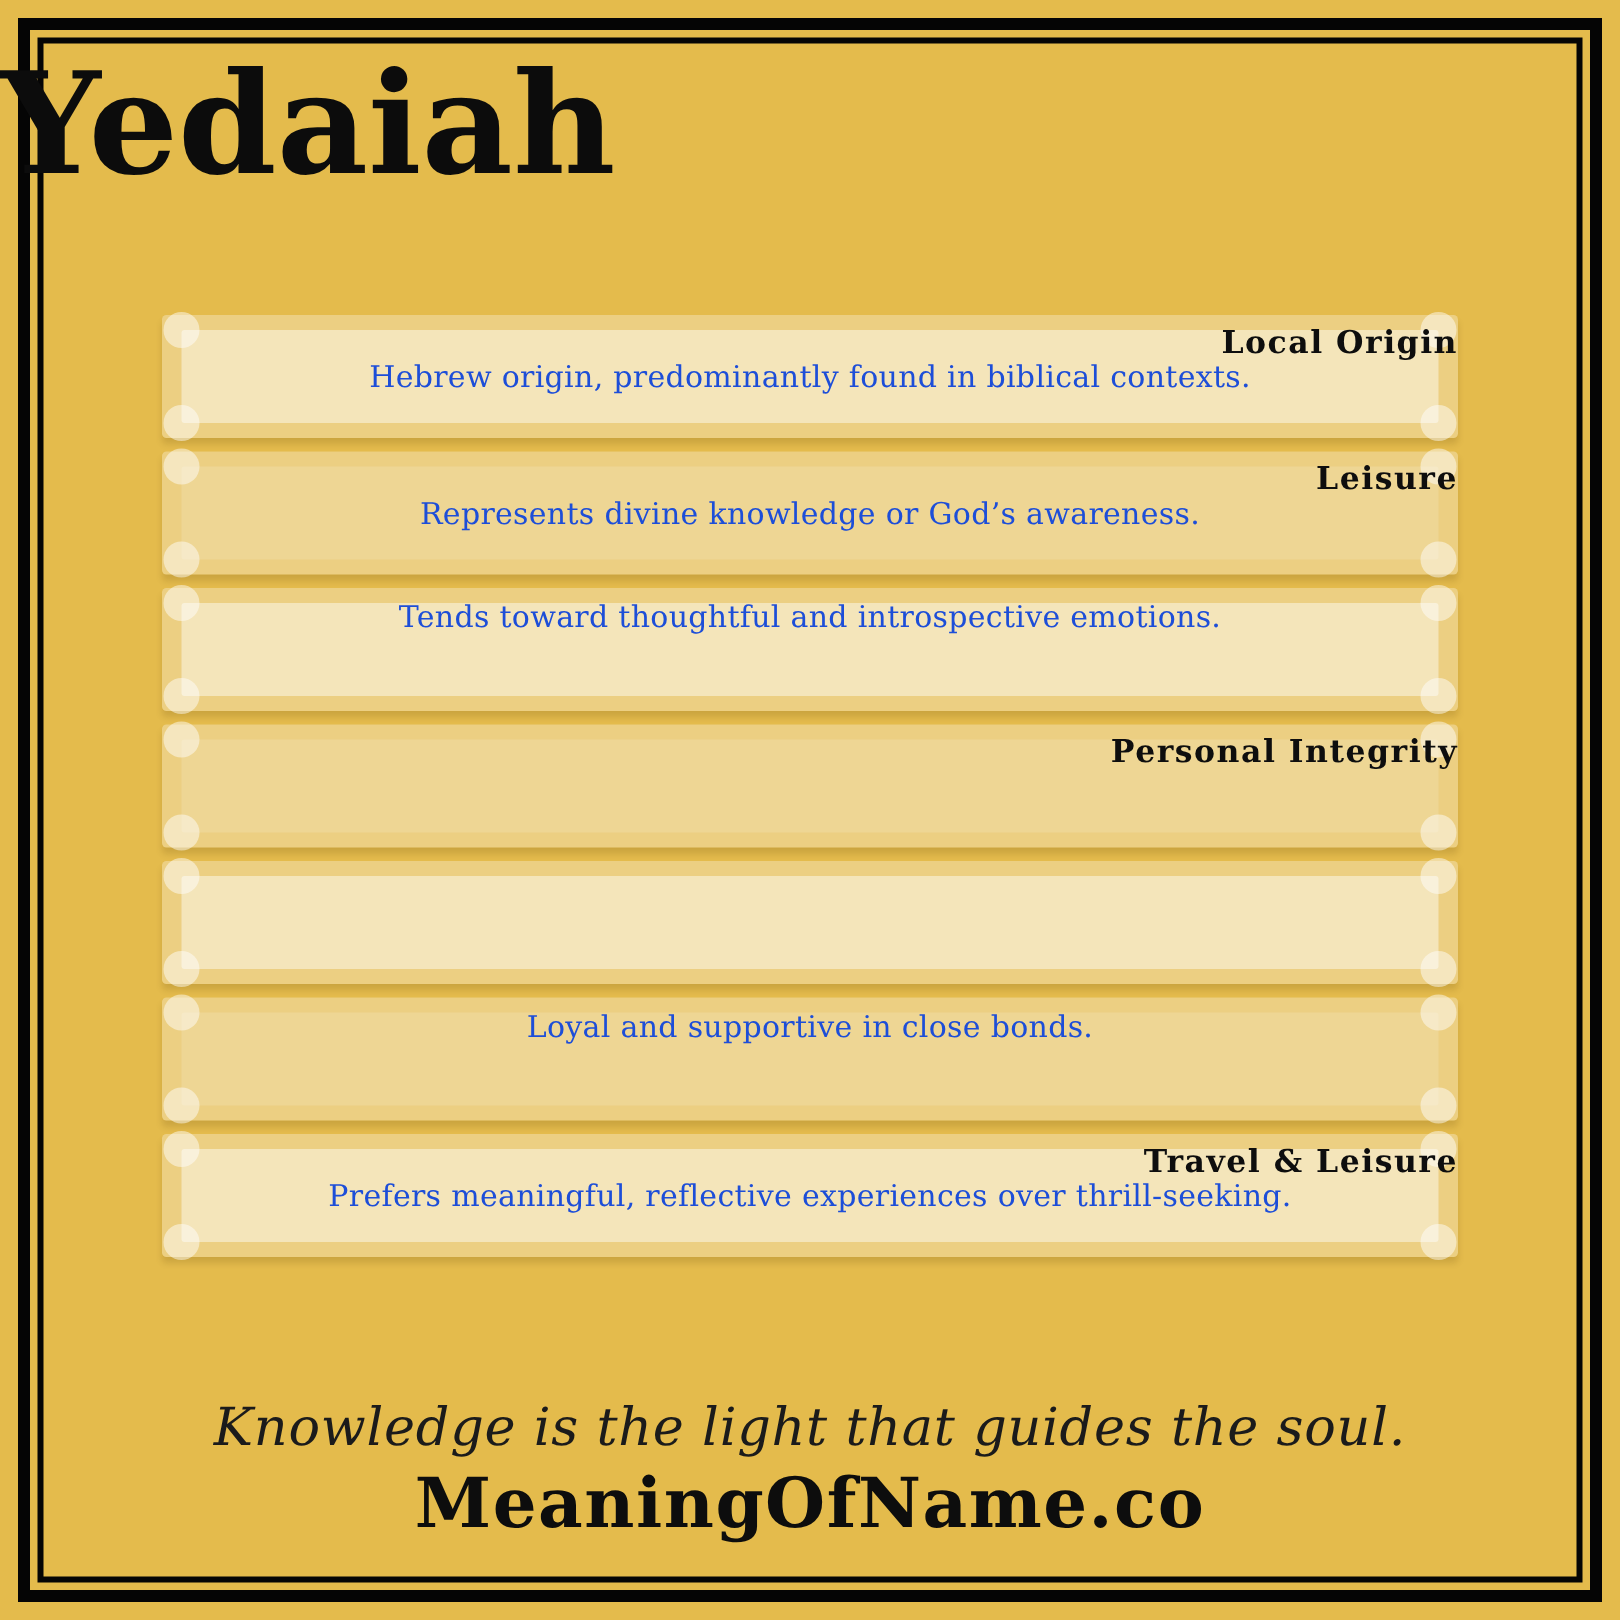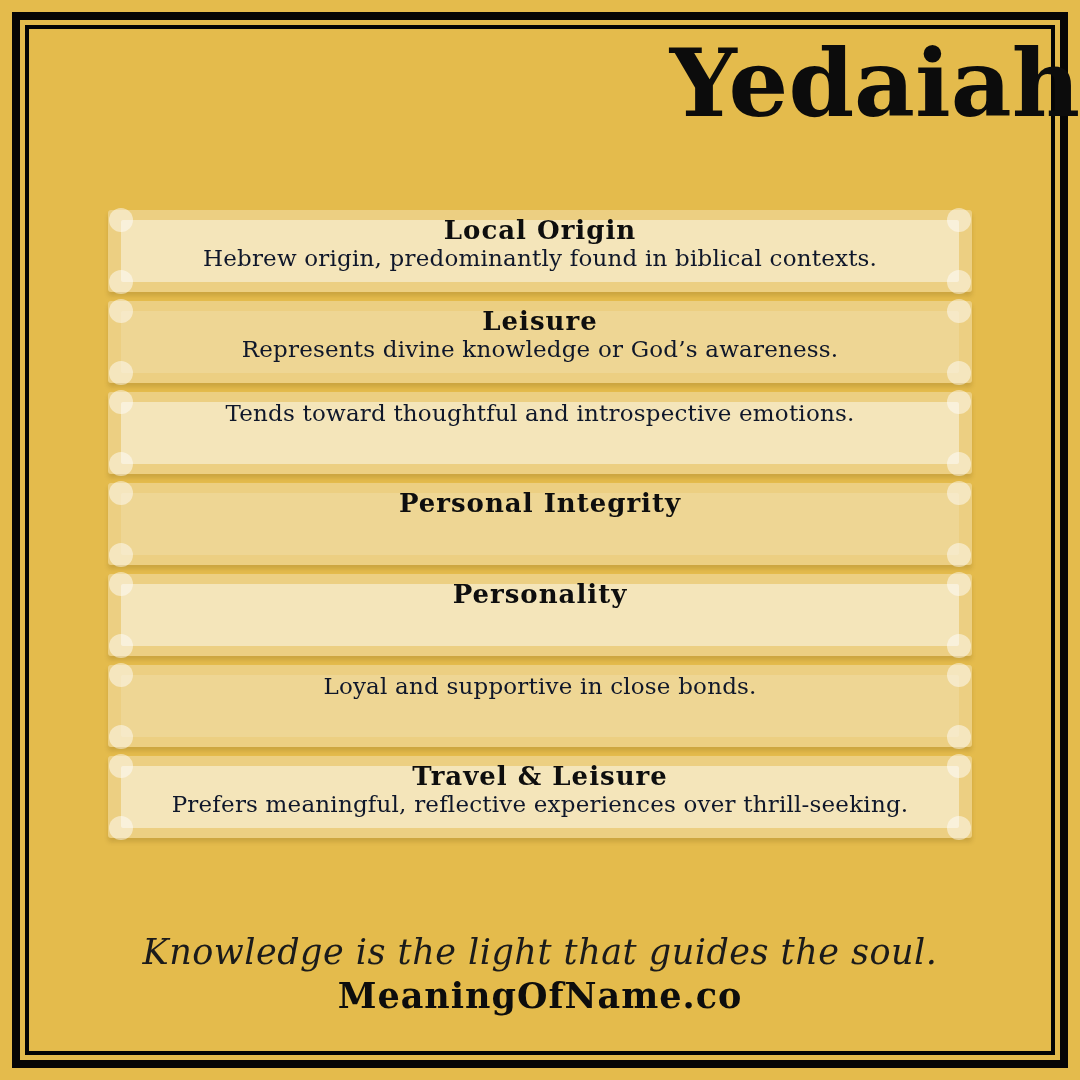--- a/index.html
+++ b/index.html
@@ -28,21 +28,21 @@
     inset: 25px;
     border: 4px solid #050505;
     pointer-events: none;
   }
   h1.title {
     position: absolute;
     top: 34px;
     left: 0;
     width: 100%;
     margin: 0;
-    text-align: right;
+    text-align: left;
     font-size: 94px;
     line-height: 1.05;
     font-weight: bold;
     color: #0c0c0c;
     letter-spacing: 0px;
   }
   .cards {
     position: absolute;
     top: 210px;
     left: 108px;
@@ -80,53 +80,54 @@
     border-radius: 50%;
     background: rgba(255,255,255,0.48);
   }
   .pin.tl { left: 1px;  top: -2px; }
   .pin.tr { right: 1px; top: -2px; }
   .pin.bl { left: 1px;  bottom: -2px; }
   .pin.br { right: 1px; bottom: -2px; }
   .card h2 {
     position: relative;
     margin: 0;
-    font-size: 26px;
+    font-size: 21px;
     line-height: 1.05;
     font-weight: bold;
     color: #0e0e0e;
     letter-spacing: 1px;
+    text-align: right;
   }
   .card p {
     position: relative;
     margin: 1px 0 0 0;
-    font-size: 23px;
+    font-size: 20px;
     line-height: 1.15;
-    color: #0f172a;
+    color: #1d4ed8;
     letter-spacing: 0.2px;
   }
   .quote {
     position: absolute;
     top: 932px;
     left: 0;
     width: 100%;
     text-align: center;
     font-style: italic;
     font-size: 35px;
     color: #1b1b1b;
     letter-spacing: 0.5px;
   }
   .brand {
     position: absolute;
     top: 975px;
     left: 0;
     width: 100%;
     text-align: center;
     font-weight: bold;
-    font-size: 35px;
+    font-size: 46px;
     color: #0d0d0d;
     letter-spacing: 1px;
   }
 </style>
 </head>
 <body>
 
 <div class="canvas" style="background: rgb(228, 187, 76);">
   <div class="frame-outer"></div>
   <div class="frame-inner"></div>
@@ -171,21 +172,20 @@
     <div class="fill"></div>
     <h2>Personal Integrity</h2>
   </section>
 
   <section class="card">
     <span class="pin tl"></span>
     <span class="pin tr"></span>
     <span class="pin bl"></span>
     <span class="pin br"></span>
     <div class="fill"></div>
-    <h2>Personality</h2>
   </section>
 
   <section class="card dark">
     <span class="pin tl"></span>
     <span class="pin tr"></span>
     <span class="pin bl"></span>
     <span class="pin br"></span>
     <div class="fill"></div>
     <p>Loyal and supportive in close bonds.</p>
   </section>

